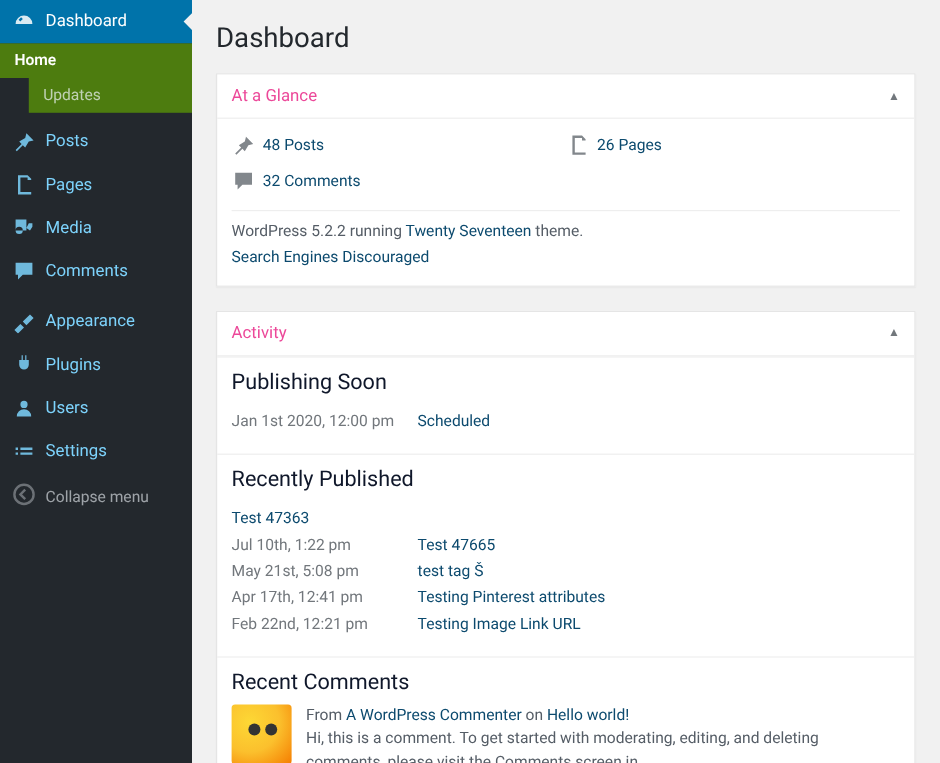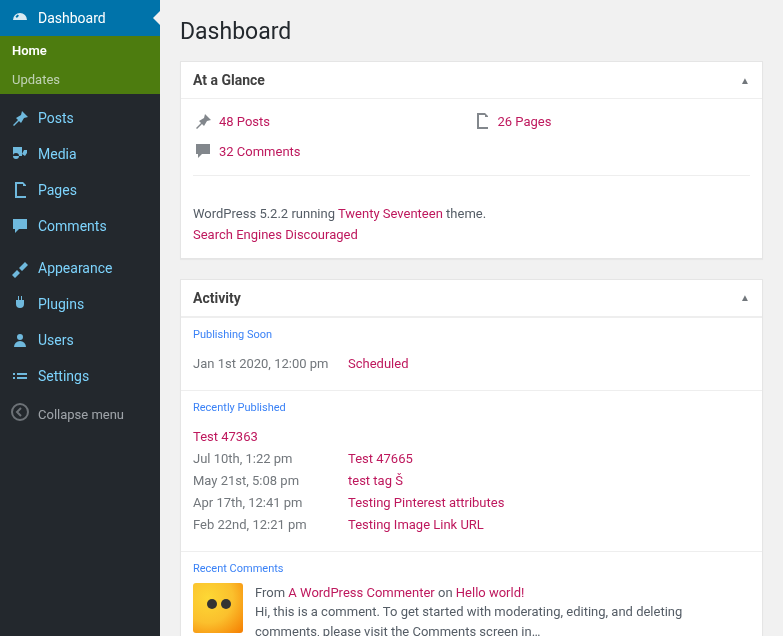--- a/index.html
+++ b/index.html
@@ -51,21 +51,21 @@
     opacity: 0.85;
   }
   .sub-item {
     padding: 7px 12px;
     background: #4d7c0f;
     color: #eee;
     font-size: 13px;
     cursor: pointer;
   }
   .sub-item.active { color: #fff; font-weight: 600; }
-  .sub-item:not(.active) { color: rgba(240,245,250,0.7); }
+  .sub-item:not(.active) { color: rgba(240,245,250,0.7); margin-left: 24px; }
   .menu-sep { height: 6px; }
   .collapse {
     display: flex; align-items: flex-end;
     padding: 8px 10px; color: rgba(240,245,250,0.6);
     font-size: 13px; cursor: pointer;
   }
   .collapse .menu-icon { opacity:0.6; }
 
   
   .main {
@@ -83,46 +83,46 @@
     box-shadow: 0 1px 1px rgba(0,0,0,0.04);
     margin-bottom: 20px;
   }
   .postbox-header {
     border-bottom: 1px solid #eee;
     padding: 10px 12px;
     display: flex; justify-content: space-between; align-items: center;
     cursor: pointer;
   }
   .postbox-header h2 {
-    font-size: 14px; font-weight: 700; color: #404040;
+    font-size: 14px; font-weight: 400; color: #ec4899;
   }
   .toggle-arrow { color: #72777c; font-size: 10px; }
   .postbox .inside { padding: 12px; font-size: 13px; color: #555d66; }
 
   
   .glance-grid {
     display: flex; flex-wrap: wrap; gap: 0;
   }
   .glance-item {
     width: 50%;
     display: flex; align-items: center;
     margin-bottom: 10px;
   }
   .glance-icon {
     width: 20px; height: 20px; fill: #82878c; margin-right: 6px;
   }
-  a.link { color: #be185d; text-decoration: none; cursor: pointer; }
+  a.link { color: #0c4a6e; text-decoration: none; cursor: pointer; }
   .glance-footer {
     border-top: 1px solid #eee;
-    padding-top: 28px; margin-top: 4px;
+    padding-top: 8px; margin-top: 4px;
     line-height: 1.6;
   }
 
   
-  .subhead { font-size: 11px; font-weight:400; color:#3b82f6; padding: 10px 12px 8px; }
+  .subhead { font-size: 18px; font-weight:400; color:#0f172a; padding: 10px 12px 8px; }
   .activity-block { border-top: 1px solid #eee; }
   .activity-block:first-of-type { border-top:none; }
   .activity-list { padding: 0 12px 12px; }
   .activity-row {
     display: flex;
     margin: 7px 0;
     font-size: 13px;
   }
   .activity-date {
     width: 155px; color: #72777c; flex-shrink:0;
@@ -160,29 +160,29 @@
   <div class="menu-sep"></div>
 
   <div class="menu-item">
     <svg class="menu-icon" viewBox="0 0 20 20">
         <path d="M11 2l7 7-4 1-3 5-2-2-5 5-1-1 5-5-2-2 5-3 1-4z"></path>
       </svg>
     <span>Posts</span>
   </div>
   <div class="menu-item">
     <svg class="menu-icon" viewBox="0 0 20 20">
+        <path d="M5 2h8l3 3v13H5V2zm2 2v12h9V6h-3V4H7z"></path>
+      </svg>
+    <span>Pages</span>
+  </div>
+  <div class="menu-item">
+    <svg class="menu-icon" viewBox="0 0 20 20">
         <path d="M3 3h9v9H3V3zm3 12a3 3 0 100-6 3 3 0 000 6zm8-9h3v3l-2 3-3-2 2-4z"></path>
       </svg>
     <span>Media</span>
-  </div>
-  <div class="menu-item">
-    <svg class="menu-icon" viewBox="0 0 20 20">
-        <path d="M5 2h8l3 3v13H5V2zm2 2v12h9V6h-3V4H7z"></path>
-      </svg>
-    <span>Pages</span>
   </div>
   <div class="menu-item">
     <svg class="menu-icon" viewBox="0 0 20 20">
         <path d="M3 3h14v10H9l-4 4v-4H3V3z"></path>
       </svg>
     <span>Comments</span>
   </div>
 
   <div class="menu-sep"></div>
 

